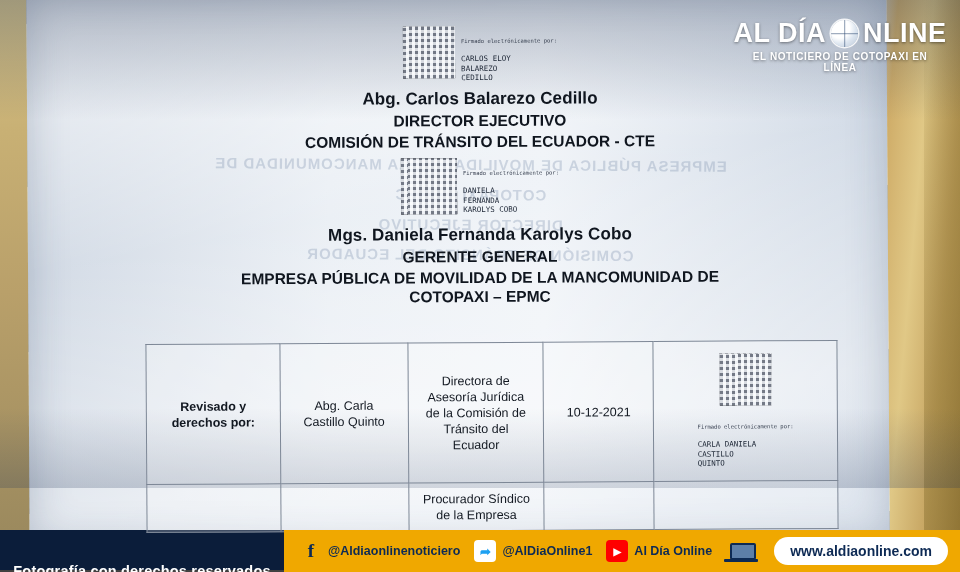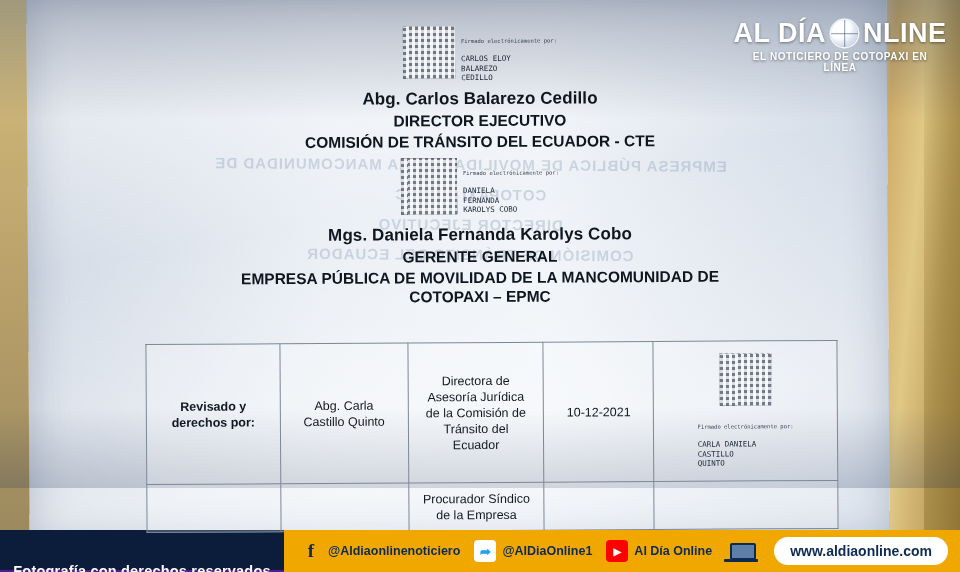--- a/index.html
+++ b/index.html
@@ -158,21 +158,21 @@
   .logo-sub {
     font-size: 10px; letter-spacing: .6px; margin-top: 2px; font-weight: 600;
   }
 
   
   .bar {
     position: absolute; left: 0; bottom: 0; width: 960px; height: 42px;
     display: flex; align-items: stretch;
   }
   .bar-left {
-    width: 312px; background: #4c1d95; color: #fff;
+    width: 312px; background: #404040; color: #fff;
     display: flex; align-items: center; justify-content: center;
     font-size: 14.5px; font-weight: 700; letter-spacing: .2px; margin-top: 40px;
   }
   .bar-right {
     flex: 1; background: #f0a800;
     display: flex; align-items: center; gap: 14px; padding: 0 12px 0 16px;
   }
   .soc { display: flex; align-items: center; gap: 6px; color: #0d2a54; font-size: 12.5px; font-weight: 600; white-space: nowrap; }
   .ic {
     width: 22px; height: 22px; border-radius: 4px; flex: none;

